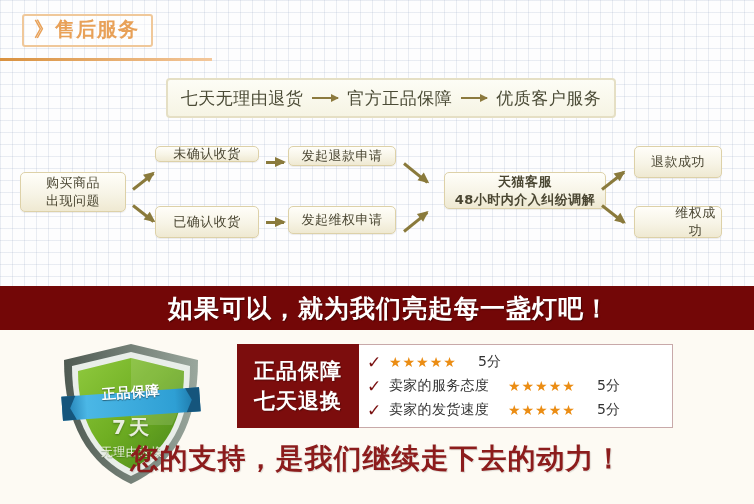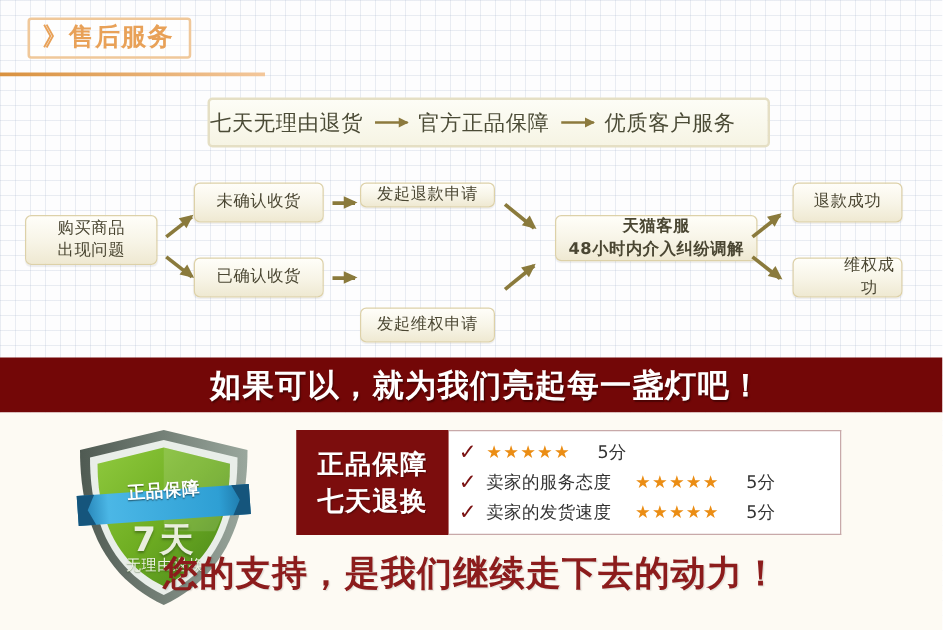--- a/index.html
+++ b/index.html
@@ -35,21 +35,21 @@
     background: linear-gradient(to right, #d9913f, #f3c79b);
   }
 
   
   #promise-box {
     position: absolute; left: 166px; top: 78px;
     width: 450px; height: 40px;
     border: 2px solid #e5dfc4;
     border-radius: 4px;
     background: linear-gradient(to bottom, #fdfdf6 0%, #f6f4e4 100%);
-    display: flex; align-items: center; 
+    display: flex; align-items: center; justify-content: center;
     gap: 9px;
   }
   #promise-box .ptxt {
     font-size: 17px; color: #4b4b36; font-weight: 500;
     letter-spacing: 0.5px;
   }
   .arrow-flat {
     display: inline-block; position: relative;
     width: 26px; height: 2px; background: #8c7a3e;
   }
@@ -69,24 +69,24 @@
     background: linear-gradient(to bottom, #fffef9 0%, #f7f4e6 55%, #efe9d2 100%);
     box-shadow: 0 1px 1px rgba(0,0,0,0.07);
     display: flex; align-items: center; justify-content: center;
     text-align: center;
     color: #4a4632; font-size: 13px; line-height: 1.35;
     letter-spacing: 0.5px;
   }
   .fbox span { display: block; }
 
   #fb-start  { left: 20px;  top: 42px; width: 106px; height: 40px; }
-  #fb-unconf { left: 155px; top: 16px; width: 104px; height: 32px; }
+  #fb-unconf { left: 155px; top: 16px; width: 104px; height: 16px; }
   #fb-conf   { left: 155px; top: 76px; width: 104px; height: 32px; }
   #fb-refund { left: 288px; top: 16px; width: 108px; height: 20px; }
-  #fb-rights { left: 288px; top: 76px; width: 108px; height: 28px; margin-top: 40px; }
+  #fb-rights { left: 288px; top: 76px; width: 108px; height: 28px; }
   #fb-service{ left: 444px; top: 42px; width: 162px; height: 37px; font-weight: bold; }
   #fb-ok1    { left: 634px; top: 16px; width: 88px;  height: 32px; }
   #fb-ok2    { left: 634px; top: 76px; width: 88px;  height: 32px; padding-left: 35px; }
 
   .arr {
     position: absolute; height: 3px; background: #8a7a3c;
     transform-origin: 0 50%;
   }
   .arr:after {
     content: ""; position: absolute; right: -2px; top: -4px;
@@ -127,21 +127,21 @@
   #shield { position: absolute; left: 56px; top: 10px; width: 150px; height: 148px; }
   #shield svg { width: 150px; height: 148px; display: block; }
   #shield .rib-txt {
     position: absolute; left: 24px; top: 44px; width: 102px;
     text-align: center; color: #ffffff; font-size: 14px; font-weight: bold;
     letter-spacing: 0.5px; text-shadow: 0 1px 1px rgba(0,0,0,0.45);
     transform: rotate(-4deg);
   }
   #shield .sh-7t {
     position: absolute; left: 30px; top: 74px; width: 92px;
-    text-align: center; color: #e9eedd; font-size: 27px; font-weight: bold;
+    text-align: center; color: #e9eedd; font-size: 20px; font-weight: bold;
     letter-spacing: 3px; text-shadow: 0 1px 2px rgba(40,70,20,0.5);
   }
   #shield .sh-sub {
     position: absolute; left: 26px; top: 104px; width: 100px;
     text-align: center; color: #eef4e3; font-size: 12px;
     letter-spacing: 0.5px; text-shadow: 0 1px 1px rgba(40,70,20,0.5);
   }
 
   
   #guarantee {

